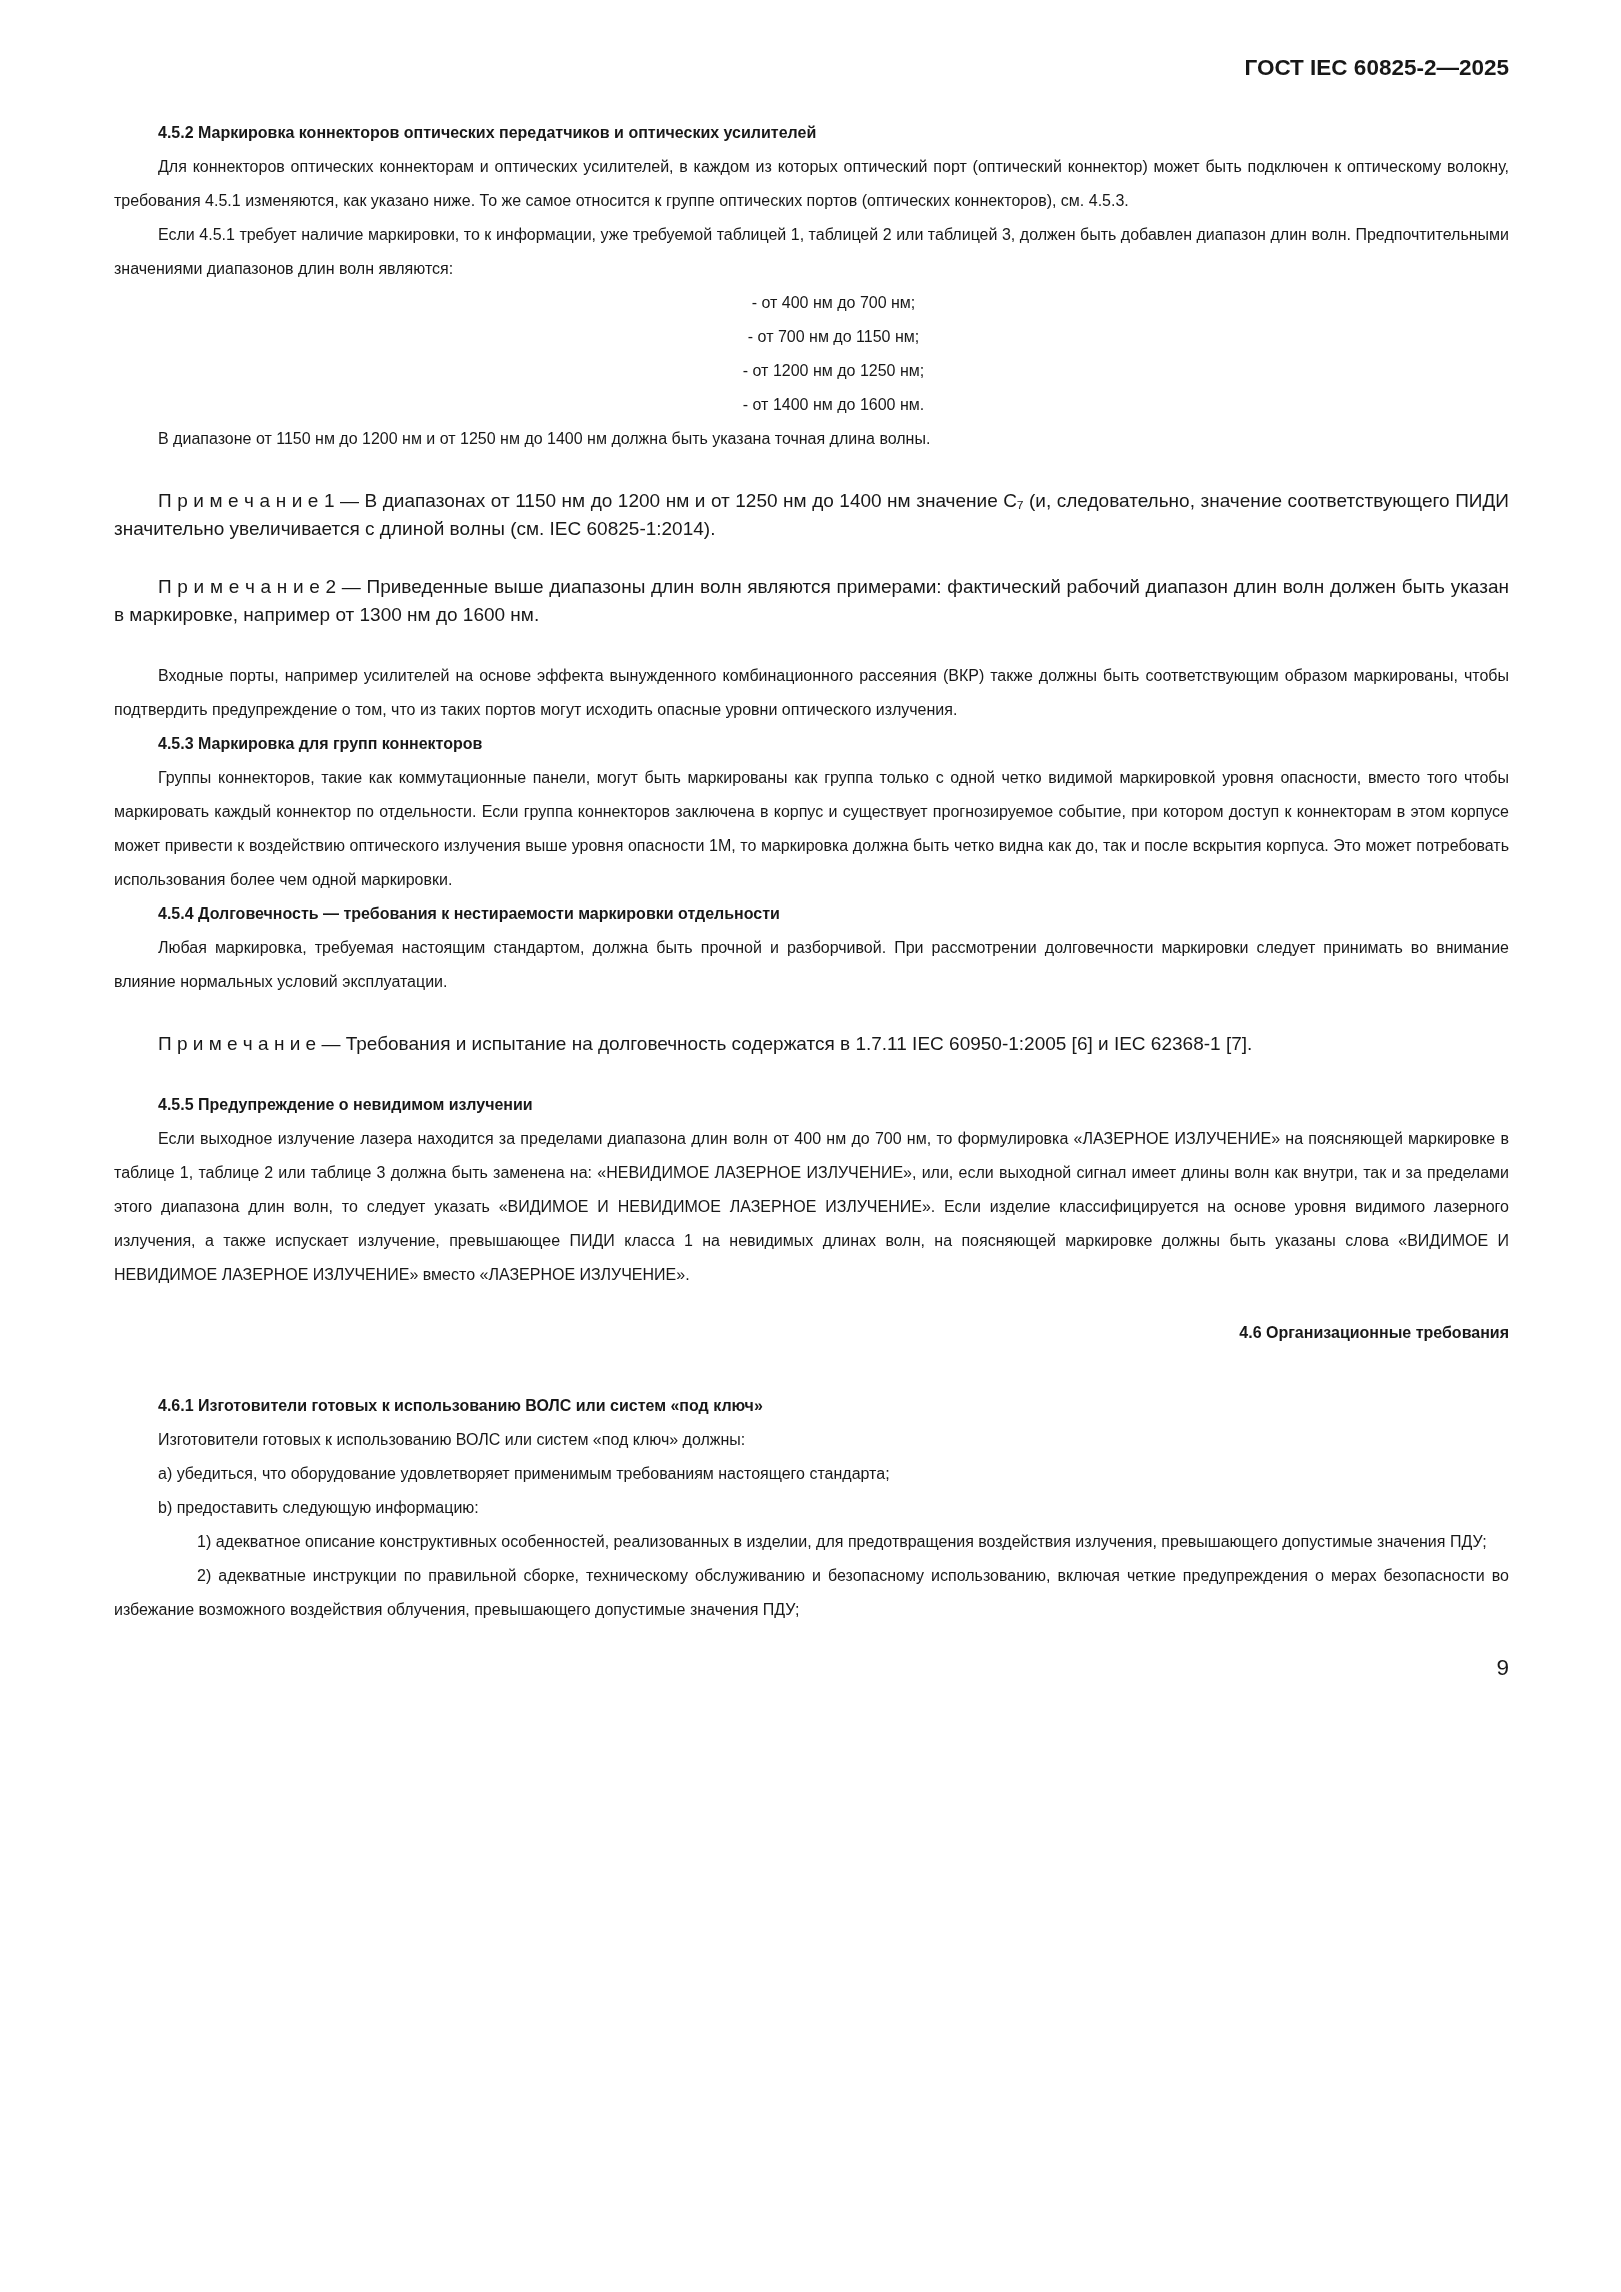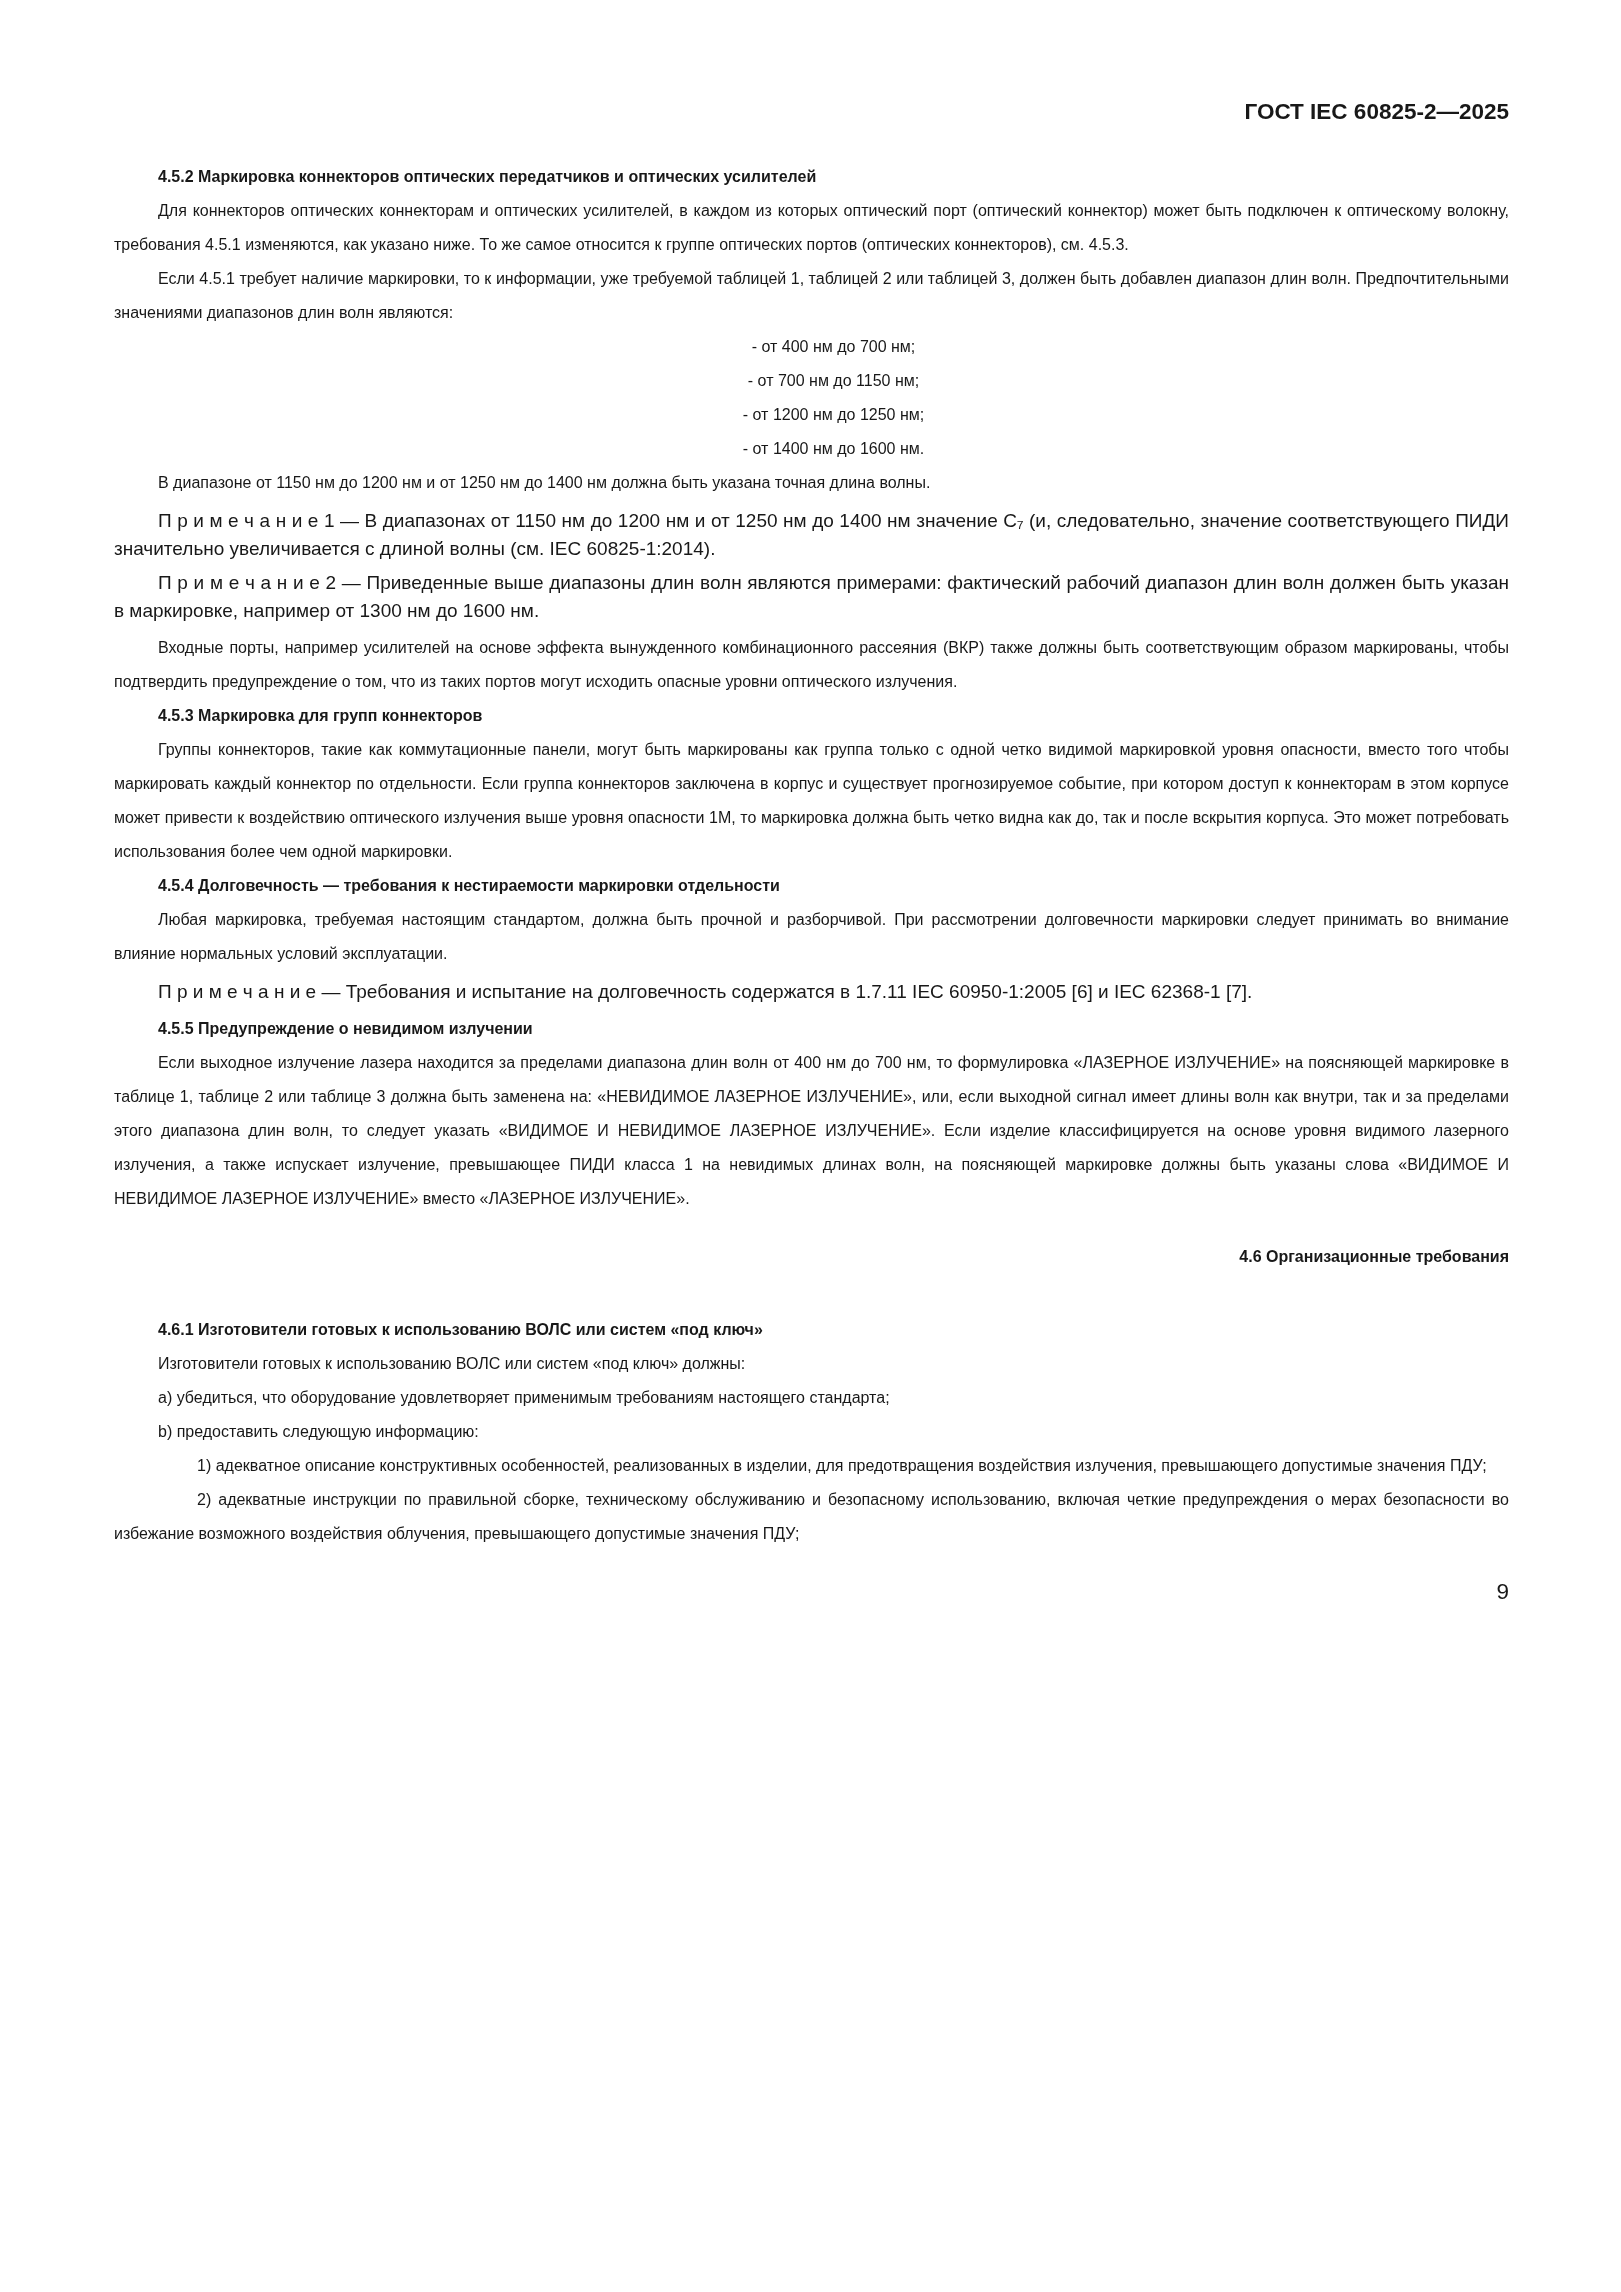--- a/index.html
+++ b/index.html
@@ -6,21 +6,21 @@
     margin: 0;
     padding: 0;
     background: #ffffff;
   }
   .page {
     position: relative;
     width: 1621px;
     height: 2293px;
     background: #ffffff;
     box-sizing: border-box;
-    padding: 98px 112px 0 114px;
+    padding: 54px 112px 0 114px;
     font-family: "Liberation Sans", "DejaVu Sans", sans-serif;
     color: #181818;
     overflow: hidden;
   }
   .doc-header {
     text-align: right;
     font-weight: 700;
     font-size: 22.5px;
     line-height: 27.4px;
     margin-bottom: 35px;
@@ -58,21 +58,21 @@
   }
   .sub-item {
     text-indent: 83px;
     text-align: justify;
   }
   .note {
     font-size: 19px;
     line-height: 27.4px;
     text-indent: 44px;
     text-align: justify;
-    margin: 7px 0;
+    margin: 31px 0;
   }
   .page-number {
     text-align: right;
     font-size: 22.5px;
     line-height: 27.4px;
     margin-top: 27.4px;
   }
 </style>
 </head>
 <body>

